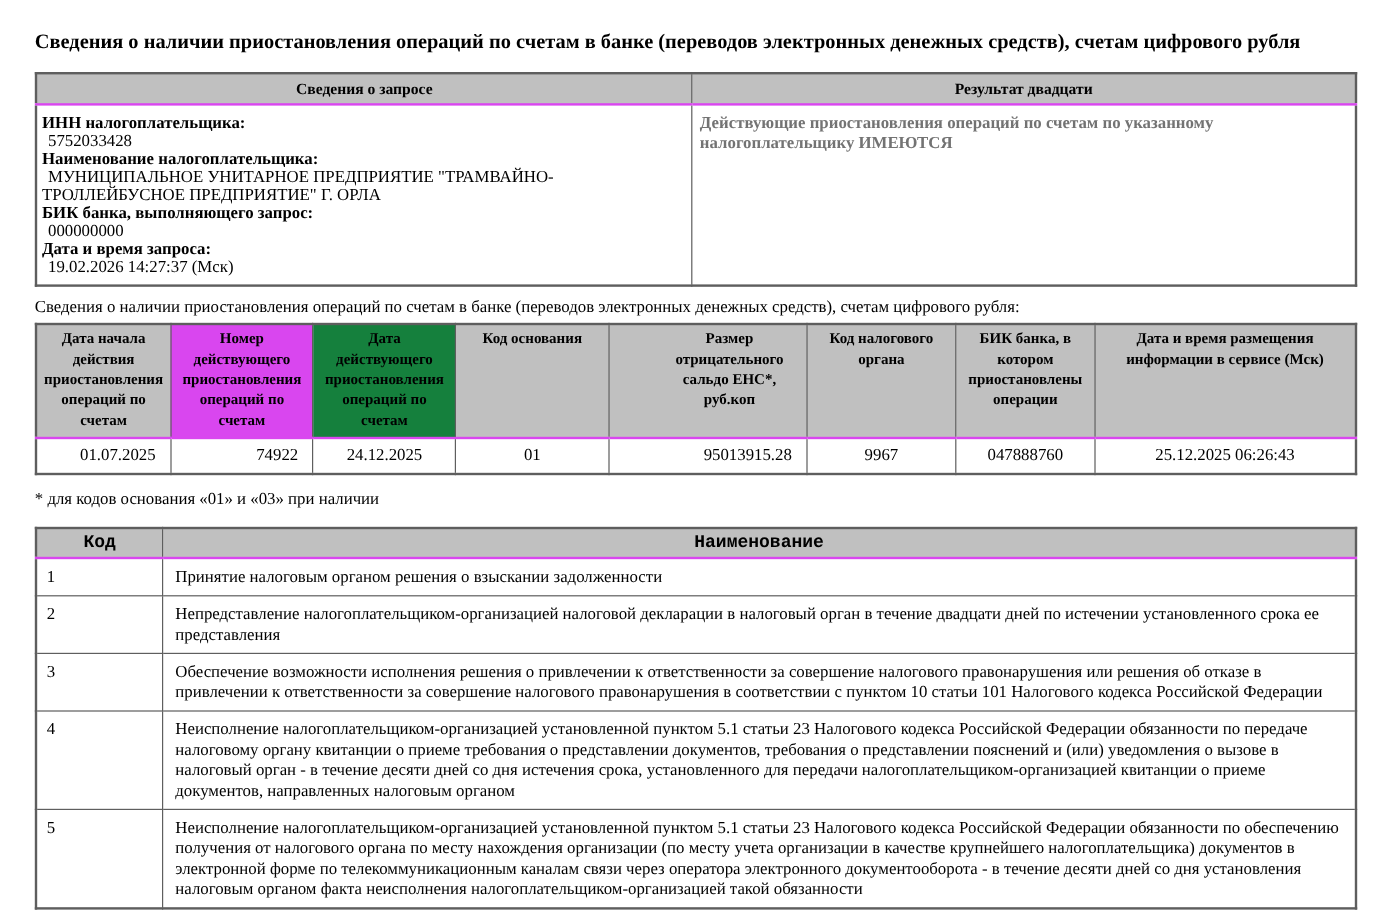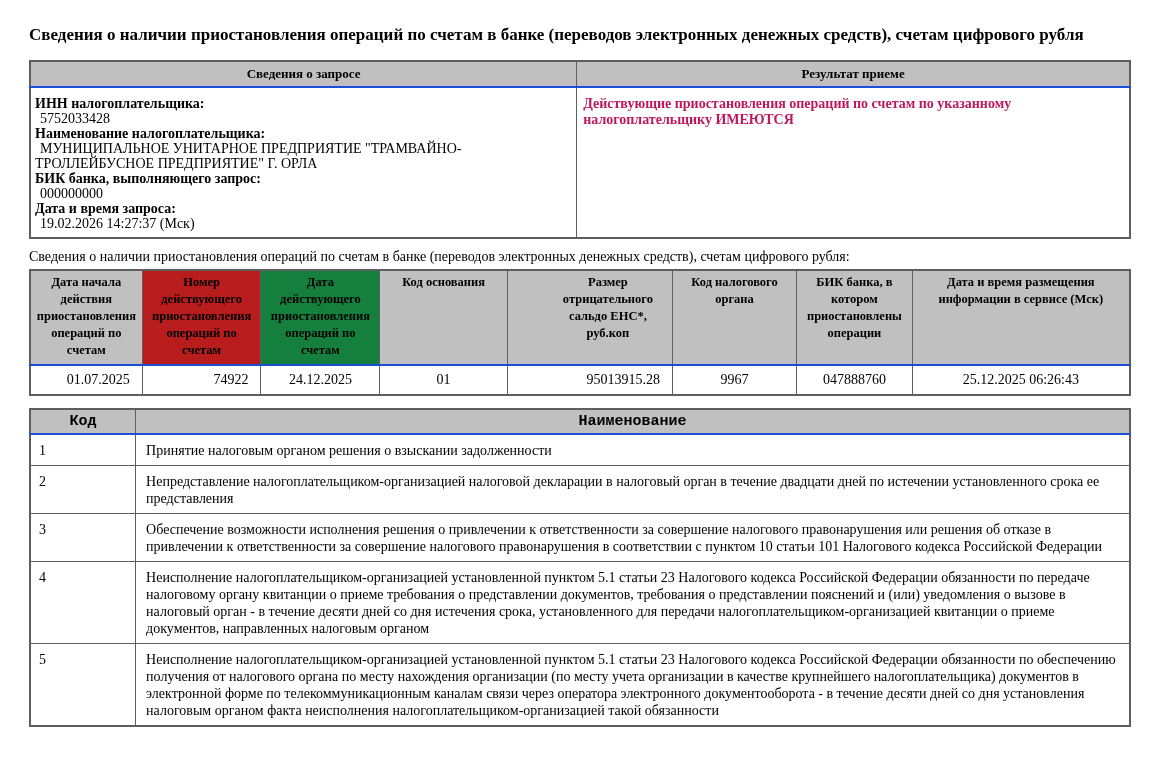--- a/index.html
+++ b/index.html
@@ -25,21 +25,21 @@
     width: 100%;
     border: 2px solid #5e5e5e;
   }
   table.tbl th, table.tbl td {
     border: 1px solid #5e5e5e;
   }
   table.tbl thead th {
     background: #c0c0c0;
     font-weight: bold;
     text-align: center;
-    border-bottom: 2px solid #1d4ed8;
+    border-bottom: 2px solid #d946ef;
   }
   
   table.req { margin-bottom: 9px; }
   table.req thead th { font-size: 13px; padding: 4px 6px; }
   table.req tbody td { vertical-align: top; }
   td.req-info { padding: 8px 6px 6px 4px; line-height: 15px; }
   .fld-label { font-weight: bold; }
   .fld-value { text-indent: 5px; }
   td.req-result { padding: 8px 24px 6px 6px; }
   .alert {
@@ -83,21 +83,21 @@
   <h1 class="title">Сведения о наличии приостановления операций по счетам в банке (переводов электронных денежных средств), счетам цифрового рубля</h1>
 
   <table class="tbl req">
     <colgroup>
       <col style="width:49.7%">
       <col style="width:50.3%">
     </colgroup>
     <thead>
       <tr>
         <th style="background: rgb(192, 192, 192);">Сведения о запросе</th>
-        <th style="background: rgb(192, 192, 192);">Результат приеме</th>
+        <th style="background: rgb(192, 192, 192);">Результат двадцати</th>
       </tr>
     </thead>
     <tbody>
       <tr>
         <td class="req-info">
           <div class="fld">
             <div class="fld-label">ИНН налогоплательщика:</div>
             <div class="fld-value">5752033428</div>
           </div>
           <div class="fld">
@@ -107,21 +107,21 @@
           <div class="fld">
             <div class="fld-label">БИК банка, выполняющего запрос:</div>
             <div class="fld-value">000000000</div>
           </div>
           <div class="fld">
             <div class="fld-label">Дата и время запроса:</div>
             <div class="fld-value">19.02.2026 14:27:37 (Мск)</div>
           </div>
         </td>
         <td class="req-result">
-          <div class="alert" id="alert-message" style="color: #be185d;">Действующие приостановления операций по счетам по указанному налогоплательщику ИМЕЮТСЯ</div>
+          <div class="alert" id="alert-message" style="color: #737373;">Действующие приостановления операций по счетам по указанному налогоплательщику ИМЕЮТСЯ</div>
         </td>
       </tr>
     </tbody>
   </table>
 
   <p class="caption">Сведения о наличии приостановления операций по счетам в банке (переводов электронных денежных средств), счетам цифрового рубля:</p>
 
   <table class="tbl susp">
     <colgroup>
       <col style="width:10.2%">
@@ -129,21 +129,21 @@
       <col style="width:10.8%">
       <col style="width:11.6%">
       <col style="width:15.0%">
       <col style="width:11.3%">
       <col style="width:10.5%">
       <col style="width:19.8%">
     </colgroup>
     <thead>
       <tr>
         <th style="background: rgb(192, 192, 192);">Дата начала действия приостановления операций по счетам</th>
-        <th style="background: #b91c1c;">Номер действующего приостановления операций по счетам</th>
+        <th style="background: #d946ef;">Номер действующего приостановления операций по счетам</th>
         <th style="background: #15803d;">Дата действующего приостановления операций по счетам</th>
         <th style="background: rgb(192, 192, 192);">Код основания</th>
         <th style="background: rgb(192, 192, 192); padding-left: 40px;">Размер отрицательного сальдо ЕНС*, руб.коп</th>
         <th style="background: rgb(192, 192, 192);">Код налогового органа</th>
         <th style="background: rgb(192, 192, 192);">БИК банка, в котором приостановлены операции</th>
         <th style="background: rgb(192, 192, 192);">Дата и время размещения информации в сервисе (Мск)</th>
       </tr>
     </thead>
     <tbody>
       <tr>
@@ -152,20 +152,21 @@
         <td>24.12.2025</td>
         <td>01</td>
         <td class="a-r">95013915.28</td>
         <td>9967</td>
         <td>047888760</td>
         <td>25.12.2025 06:26:43</td>
       </tr>
     </tbody>
   </table>
 
+  <p class="footnote">* для кодов основания «01» и «03» при наличии</p>
 
 
   <table class="tbl codes">
     <colgroup>
       <col style="width:9.6%">
       <col style="width:90.4%">
     </colgroup>
     <thead>
       <tr>
         <th style="background: rgb(192, 192, 192);">Код</th>

